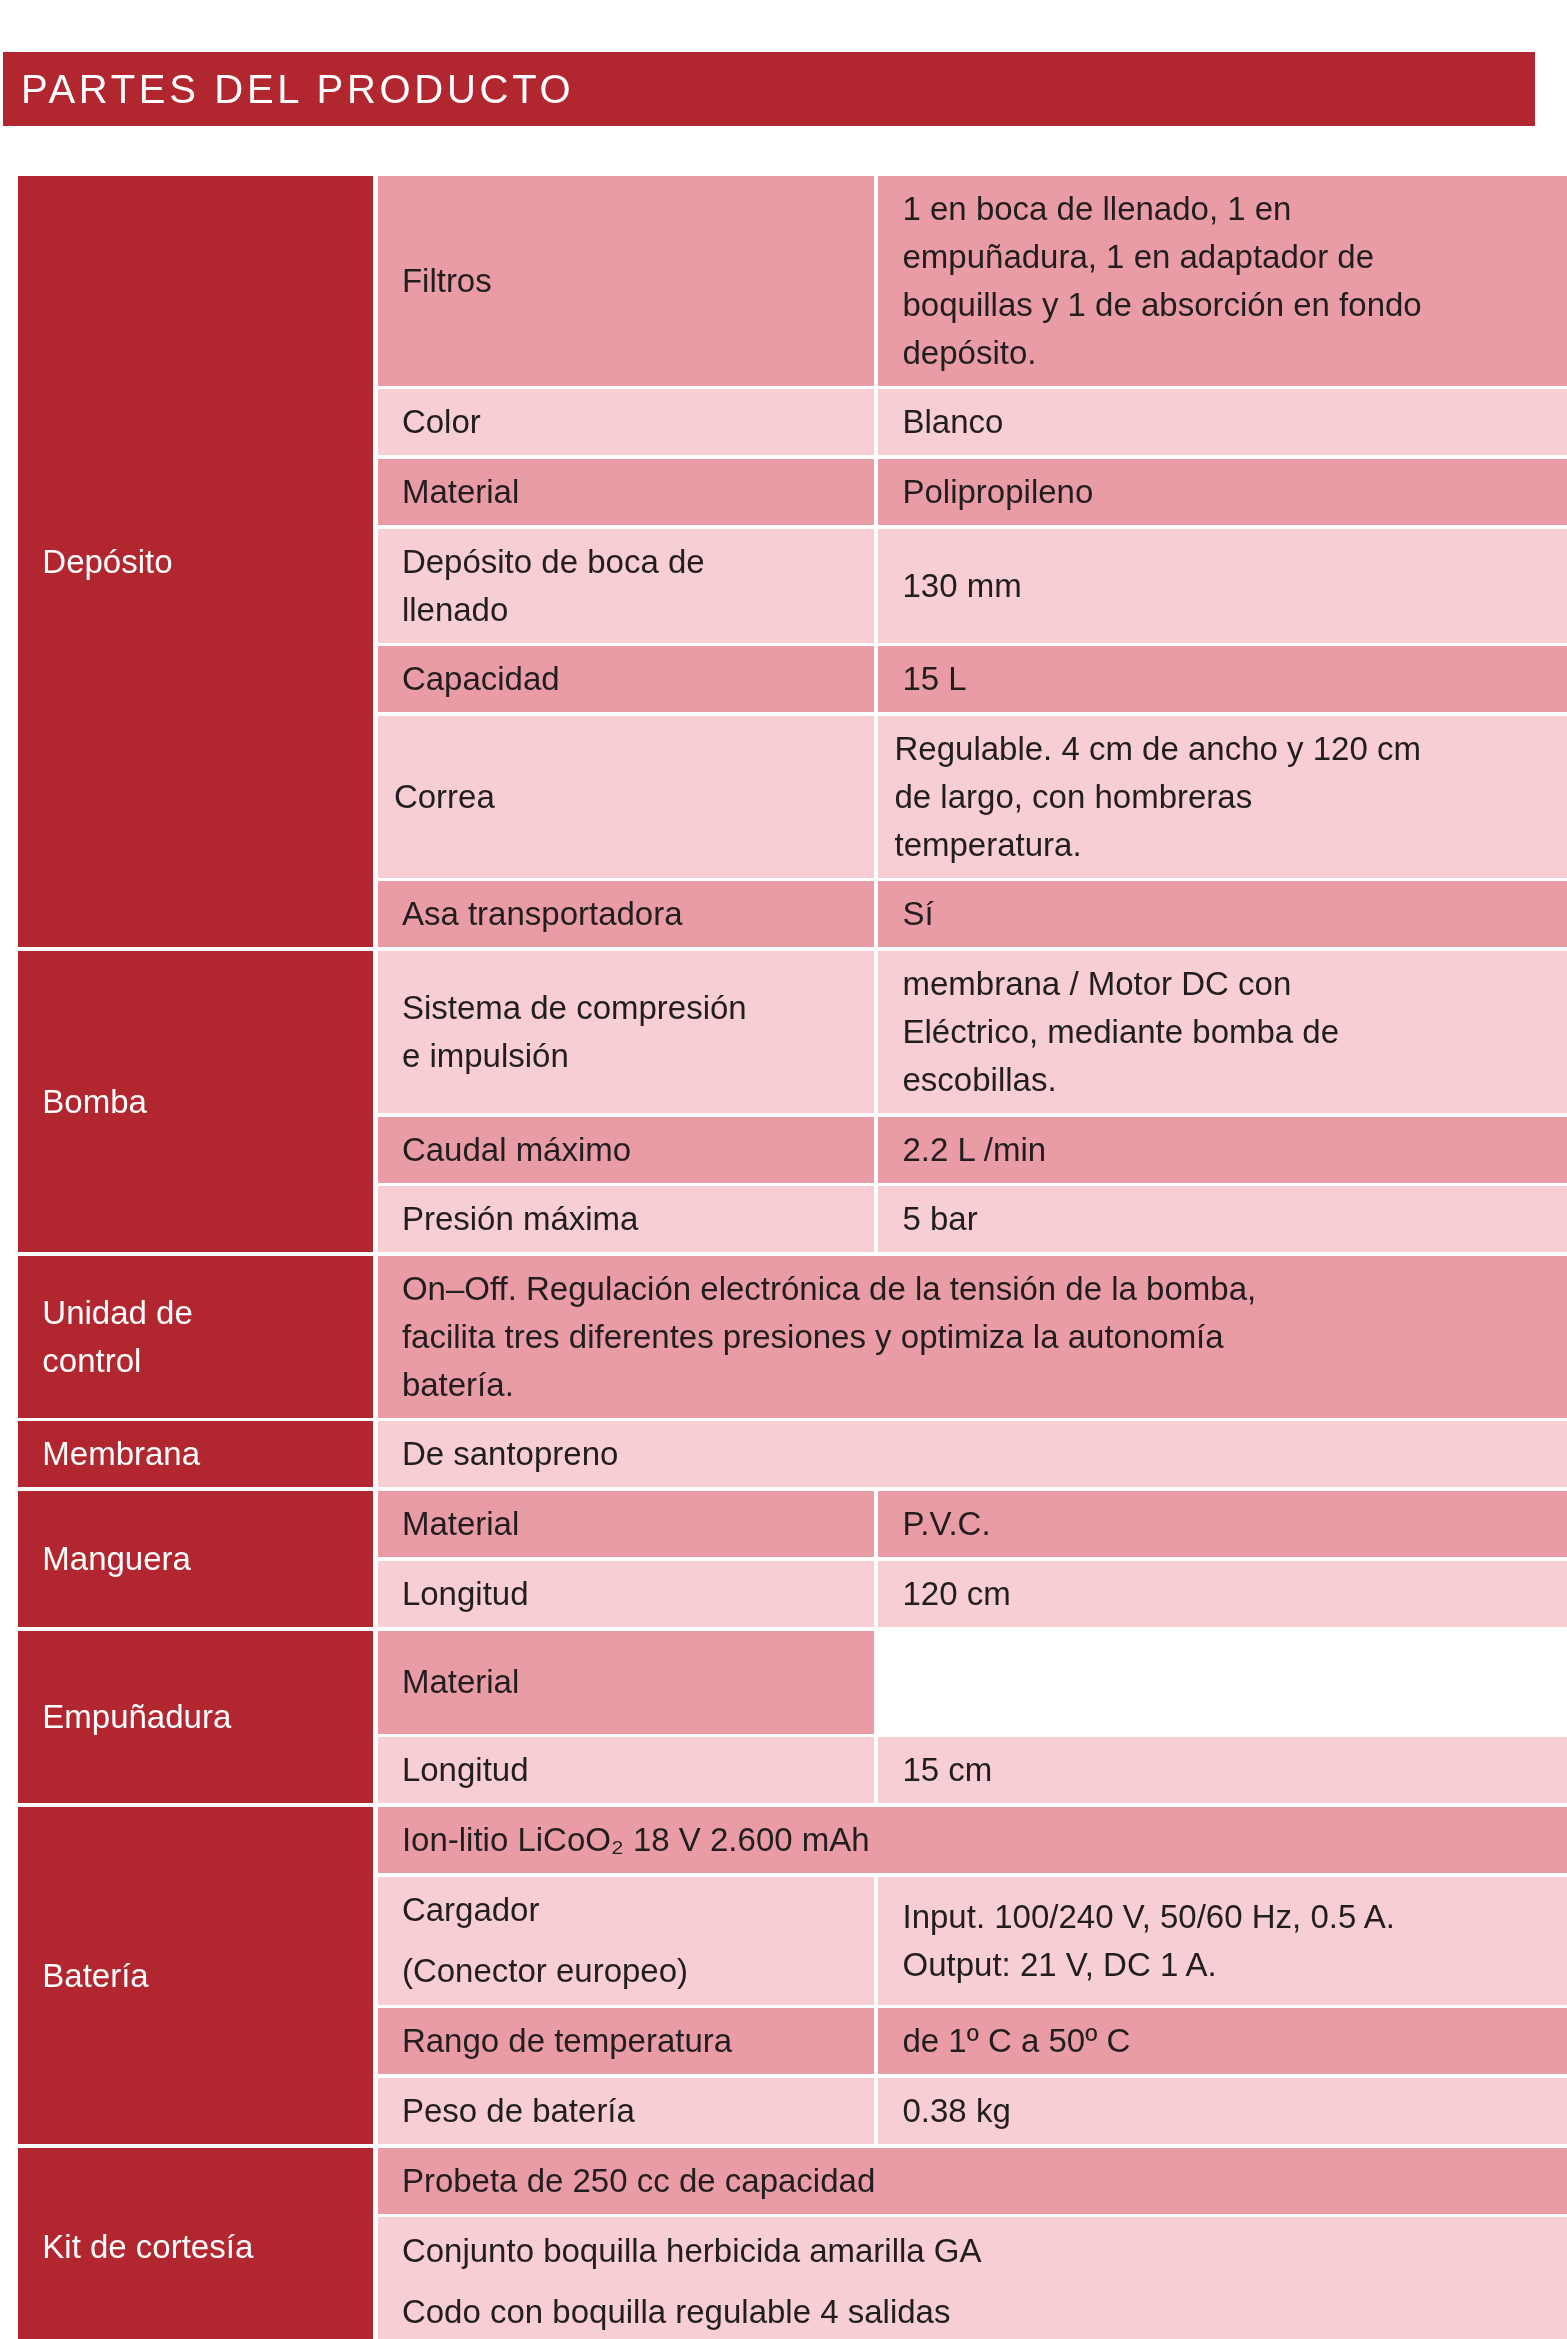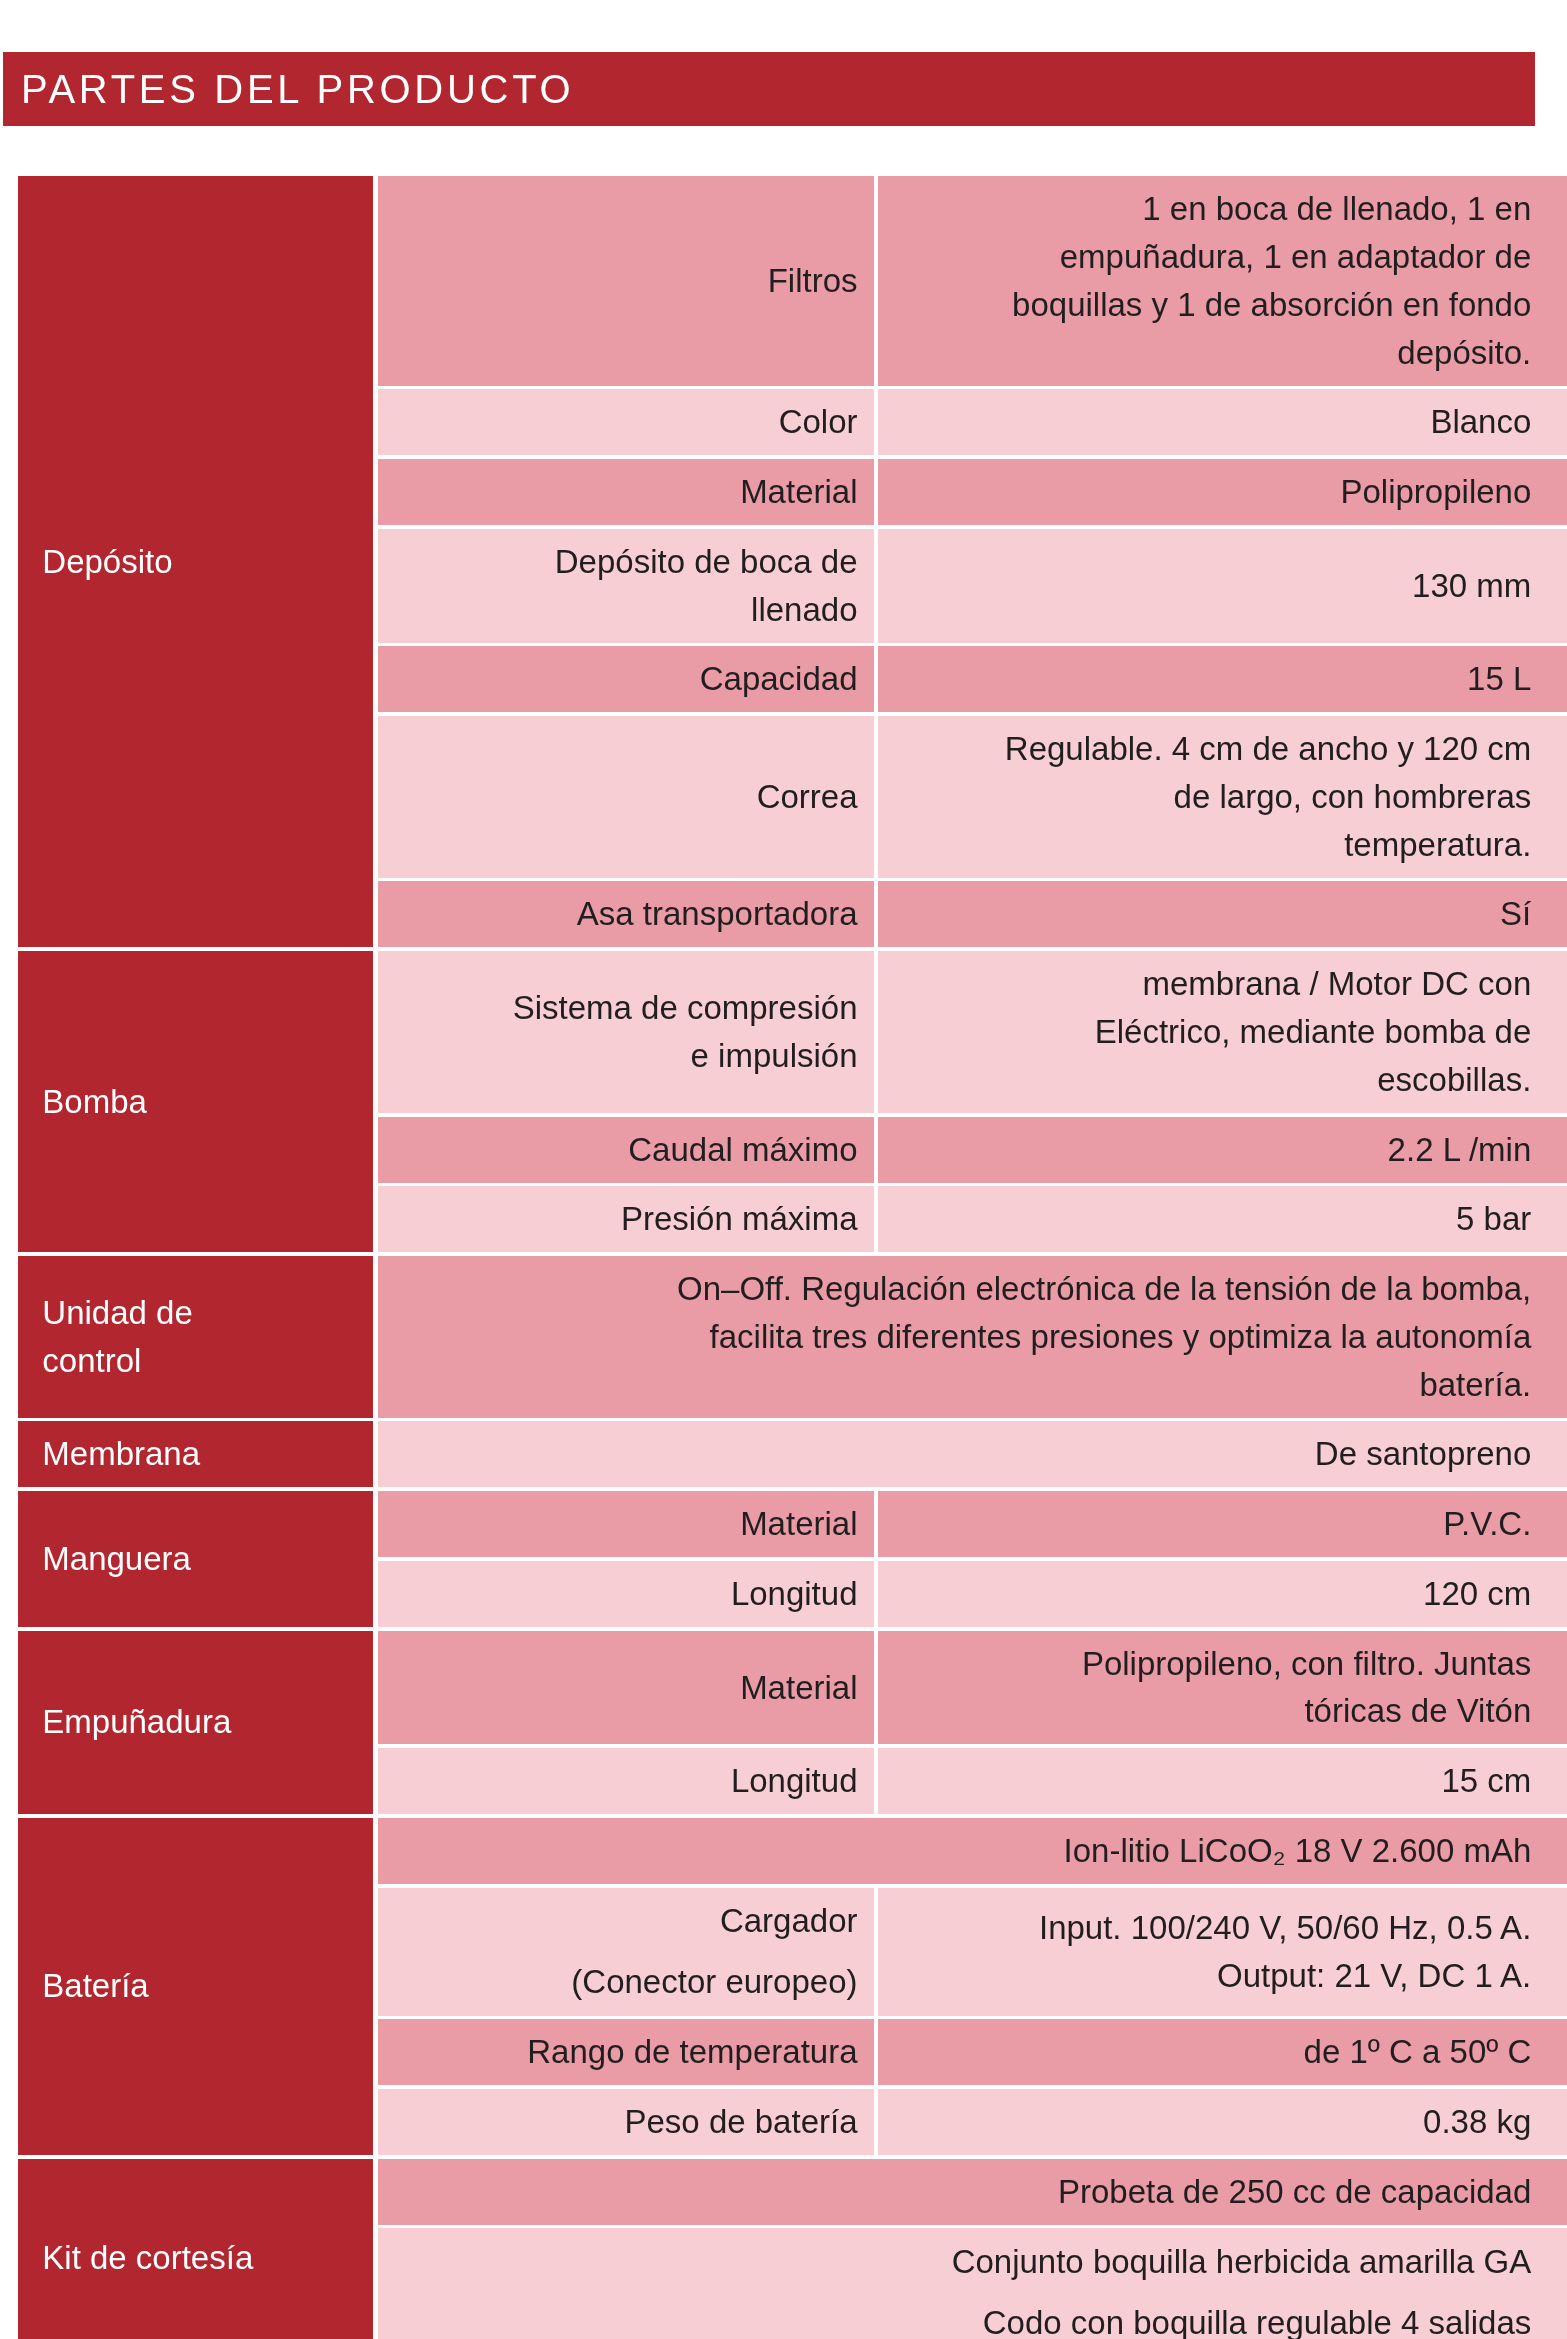--- a/index.html
+++ b/index.html
@@ -50,21 +50,21 @@
     display:flex; flex-direction:column; justify-content:center;
     padding-left:24px; padding-right:12.8px;
     box-sizing:border-box;
     font-size:33px; line-height:1.45;
   }
   .rows{flex:1; display:flex; flex-direction:column; gap:3.7px;}
   .row{display:flex; gap:4.6px;}
   .cell{
     display:flex; flex-direction:column; justify-content:center;
     box-sizing:border-box;
-    font-size:33px; line-height:1.45;align-items:flex-end;
+    font-size:33px; line-height:1.45;
   }
   .lbl{width:496px; padding:9.1px 16.4px 9.1px 24px;}
   .val{flex:1; padding:9.1px 37px 9.1px 24px;}
   .merged{flex:1; padding:9.1px 37px 9.1px 24px;}
   .m{background:var(--medium-pink);}
   .l{background:var(--light-pink);}
   .line{display:block;}
   .sp .line + .line{margin-top:12.8px;}
   
   .r70  > .cell{min-height:64px;}
@@ -246,24 +246,20 @@
 
     <div class="section">
       <div class="cat">
         <span class="line">Empuñadura</span>
       </div>
       <div class="rows">
         <div class="row r113">
           <div class="cell lbl m">
             <span class="line">Material</span>
           </div>
-          <div class="cell val m">
-            <span class="line">Polipropileno, con filtro. Juntas</span>
-            <span class="line">tóricas de Vitón</span>
-          </div>
         </div>
         <div class="row r70">
           <div class="cell lbl l">
             <span class="line">Longitud</span>
           </div>
           <div class="cell val l">
             <span class="line">15 cm</span>
           </div>
         </div>
       </div>

